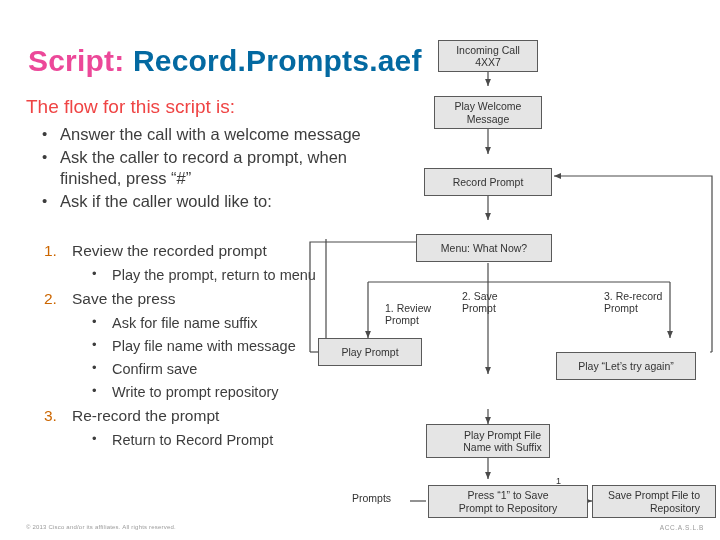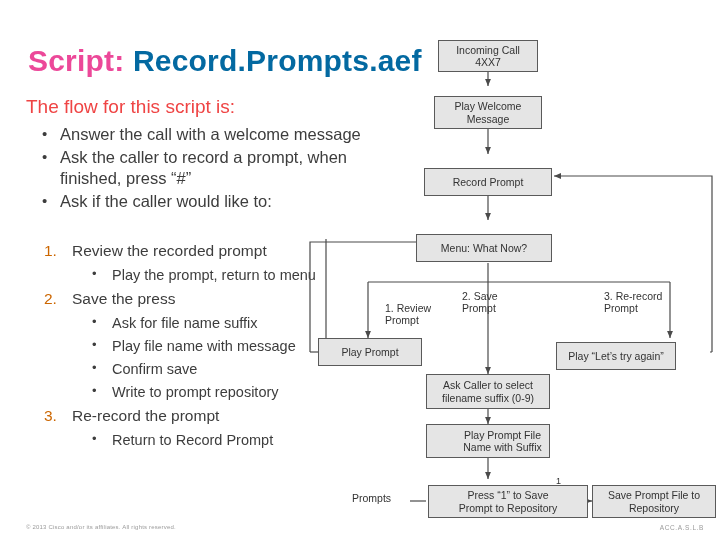--- a/index.html
+++ b/index.html
@@ -286,33 +286,31 @@
     <div class="node" style="left:76px; top:210px; width:136px; height:28px;text-align:center;">Menu: What Now?</div>
 
     <div class="plain-label" style="left:2px; top:278px;margin-left:43px;">1.  Review
     Prompt</div>
     <div class="plain-label" style="left:122px; top:266px;">2.  Save
     Prompt</div>
     <div class="plain-label" style="left:244px; top:266px;margin-left:20px;">3.  Re-record
     Prompt</div>
 
     <div class="node" style="left:-22px; top:314px; width:104px; height:28px;">Play Prompt</div>
-    <div class="node" style="left:216px; top:318px; width:120px; height:28px;">Play “Let’s try again”</div>
-
-    <div class="node" style="left:86px; top:350px; width:124px; height:35px;">Ask Caller to select
-filename suffix (0-9)</div>
+    <div class="node" style="left:216px; top:328px; width:140px; height:28px;">Play “Let’s try again”</div>
+
     <div class="node" style="left:86px; top:400px; width:124px; height:34px;padding-left:32px;">Play Prompt File
 Name with Suffix</div>
 
     <div class="small-num" style="left:216px; top:452px;">1</div>
     <div class="plain-label" style="left:12px; top:468px;">Prompts</div>
 
     <div class="node" style="left:88px; top:461px; width:160px; height:33px;">Press “1” to Save
 Prompt to Repository</div>
-    <div class="node" style="left:252px; top:461px; width:124px; height:33px;">Save Prompt File to
+    <div class="node" style="left:252px; top:461px; width:124px; height:33px;text-align:right;">Save Prompt File to
 Repository</div>
 
   </div>
 
   <div class="footer-left">© 2013 Cisco and/or its affiliates. All rights reserved.</div>
   <div class="footer-right">ACC.A.S.L.B</div>
 
 </div>
 
 </body></html>

